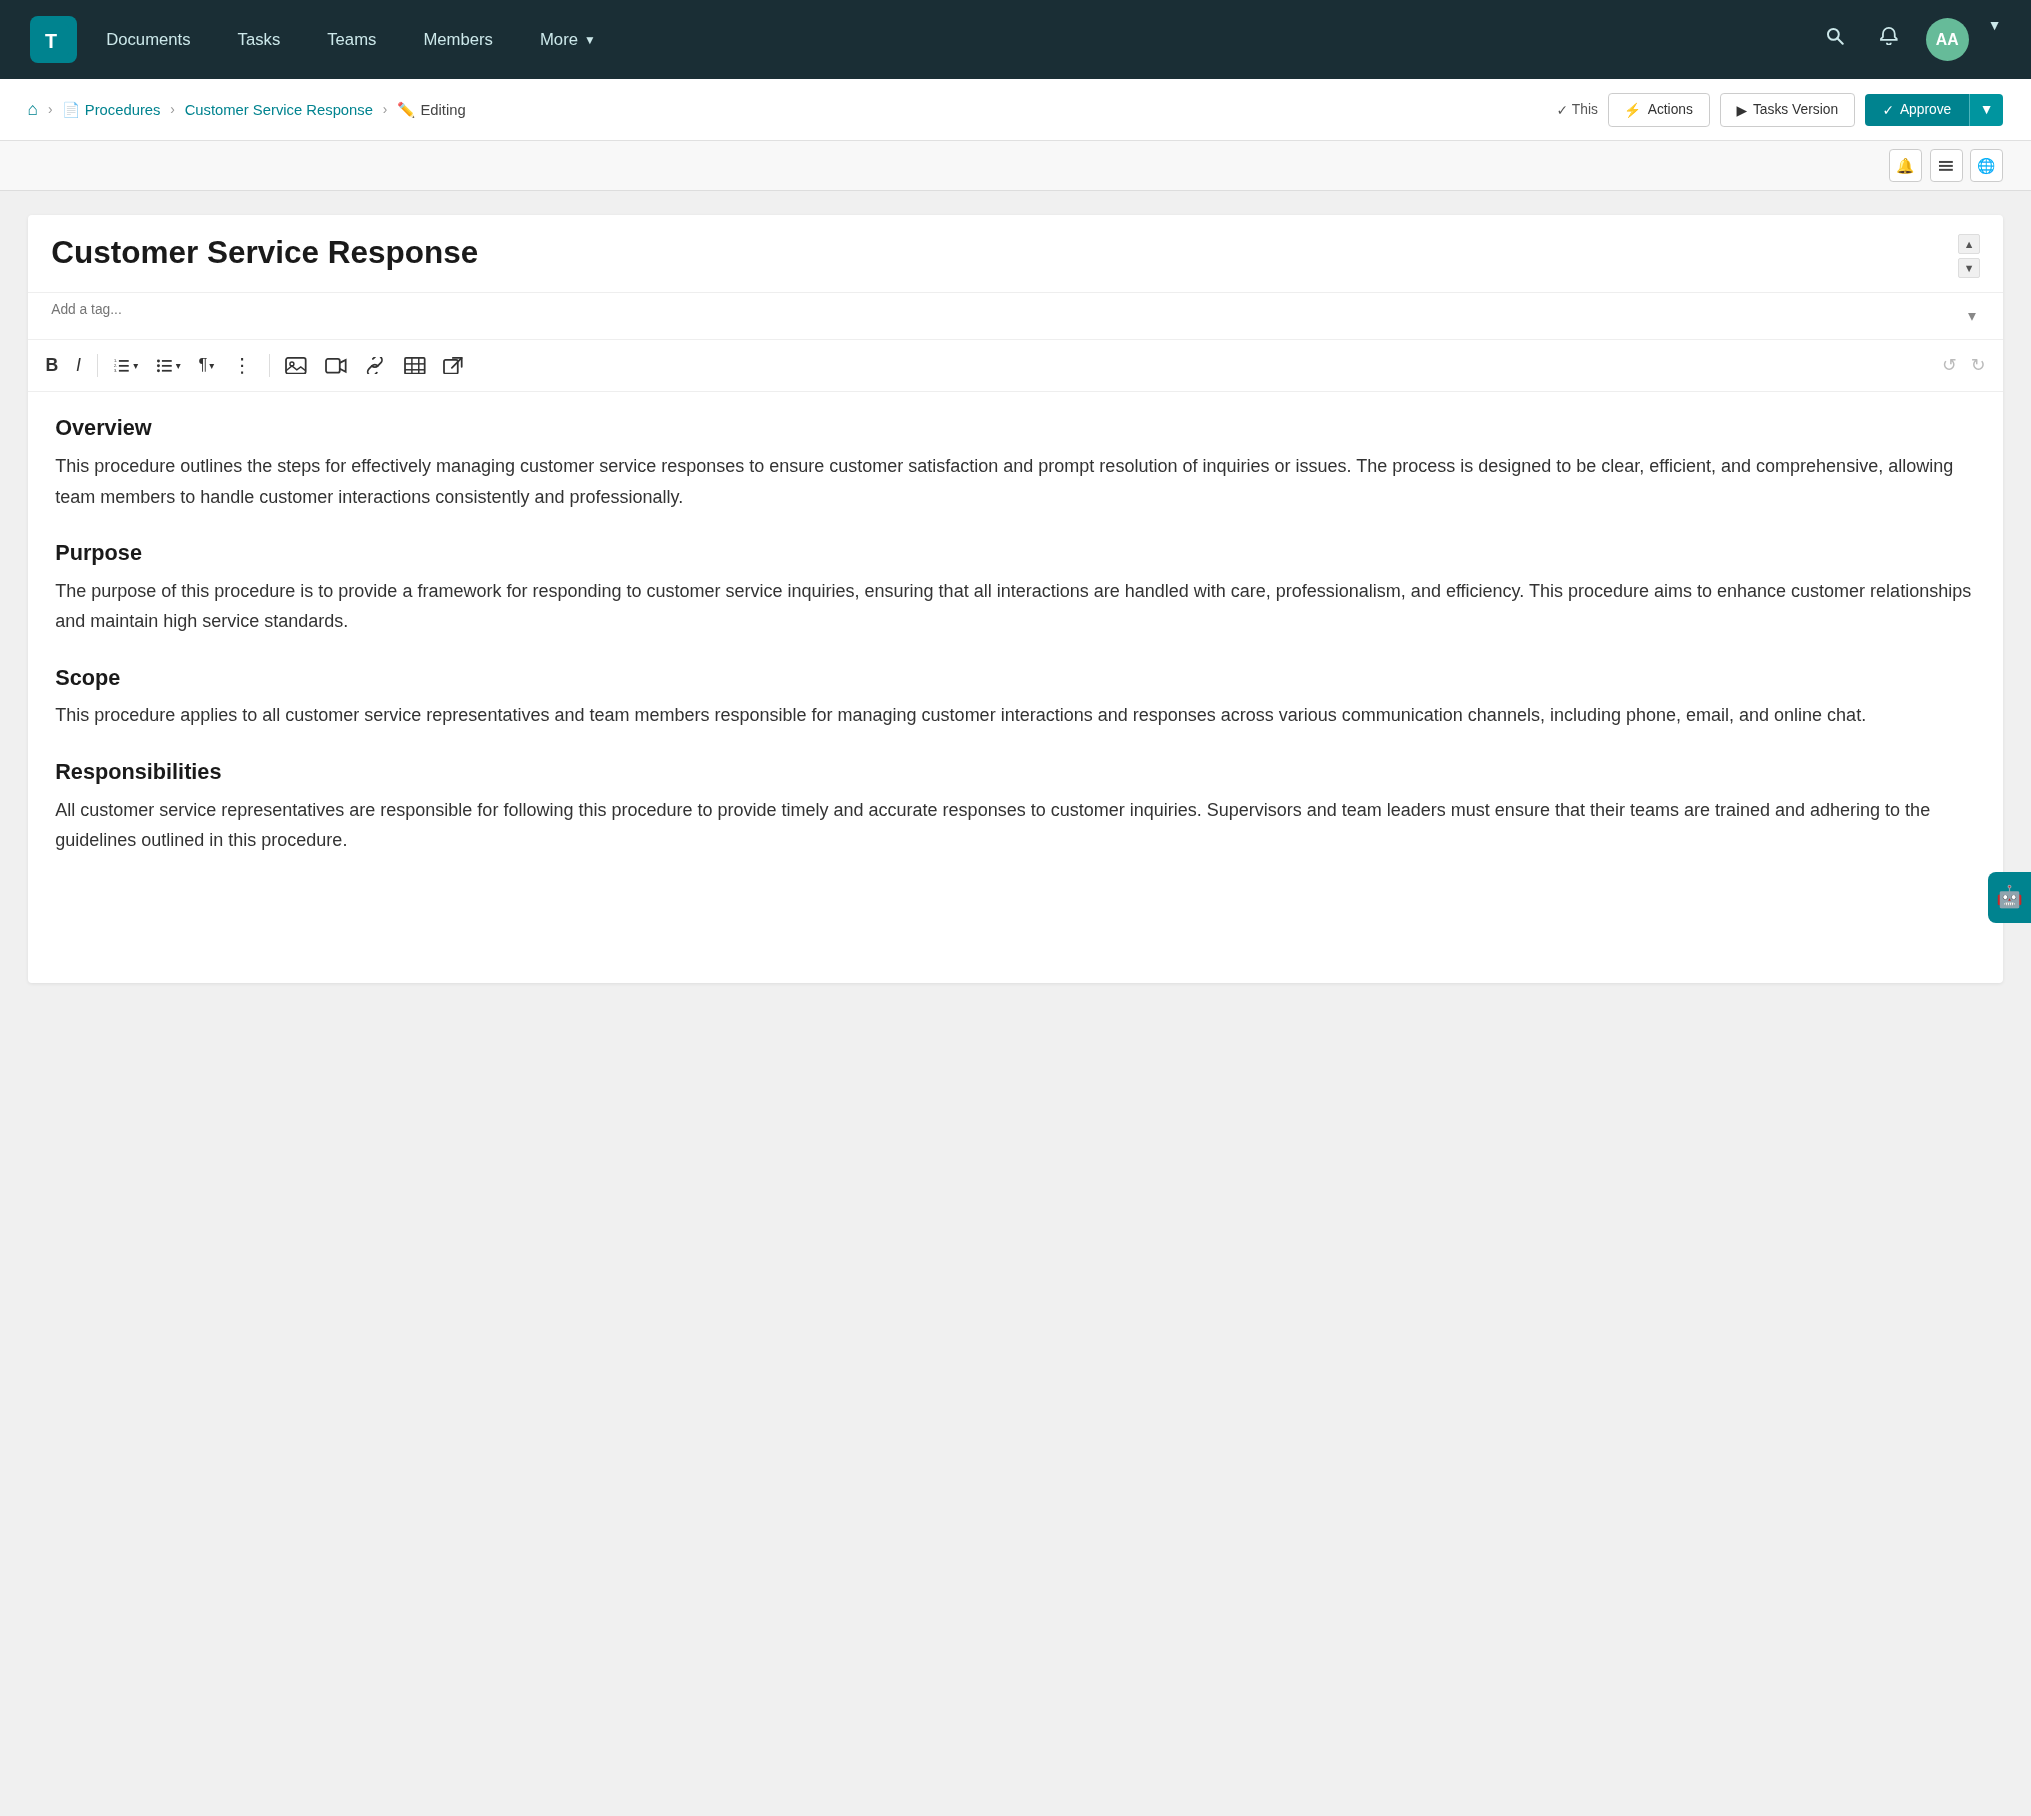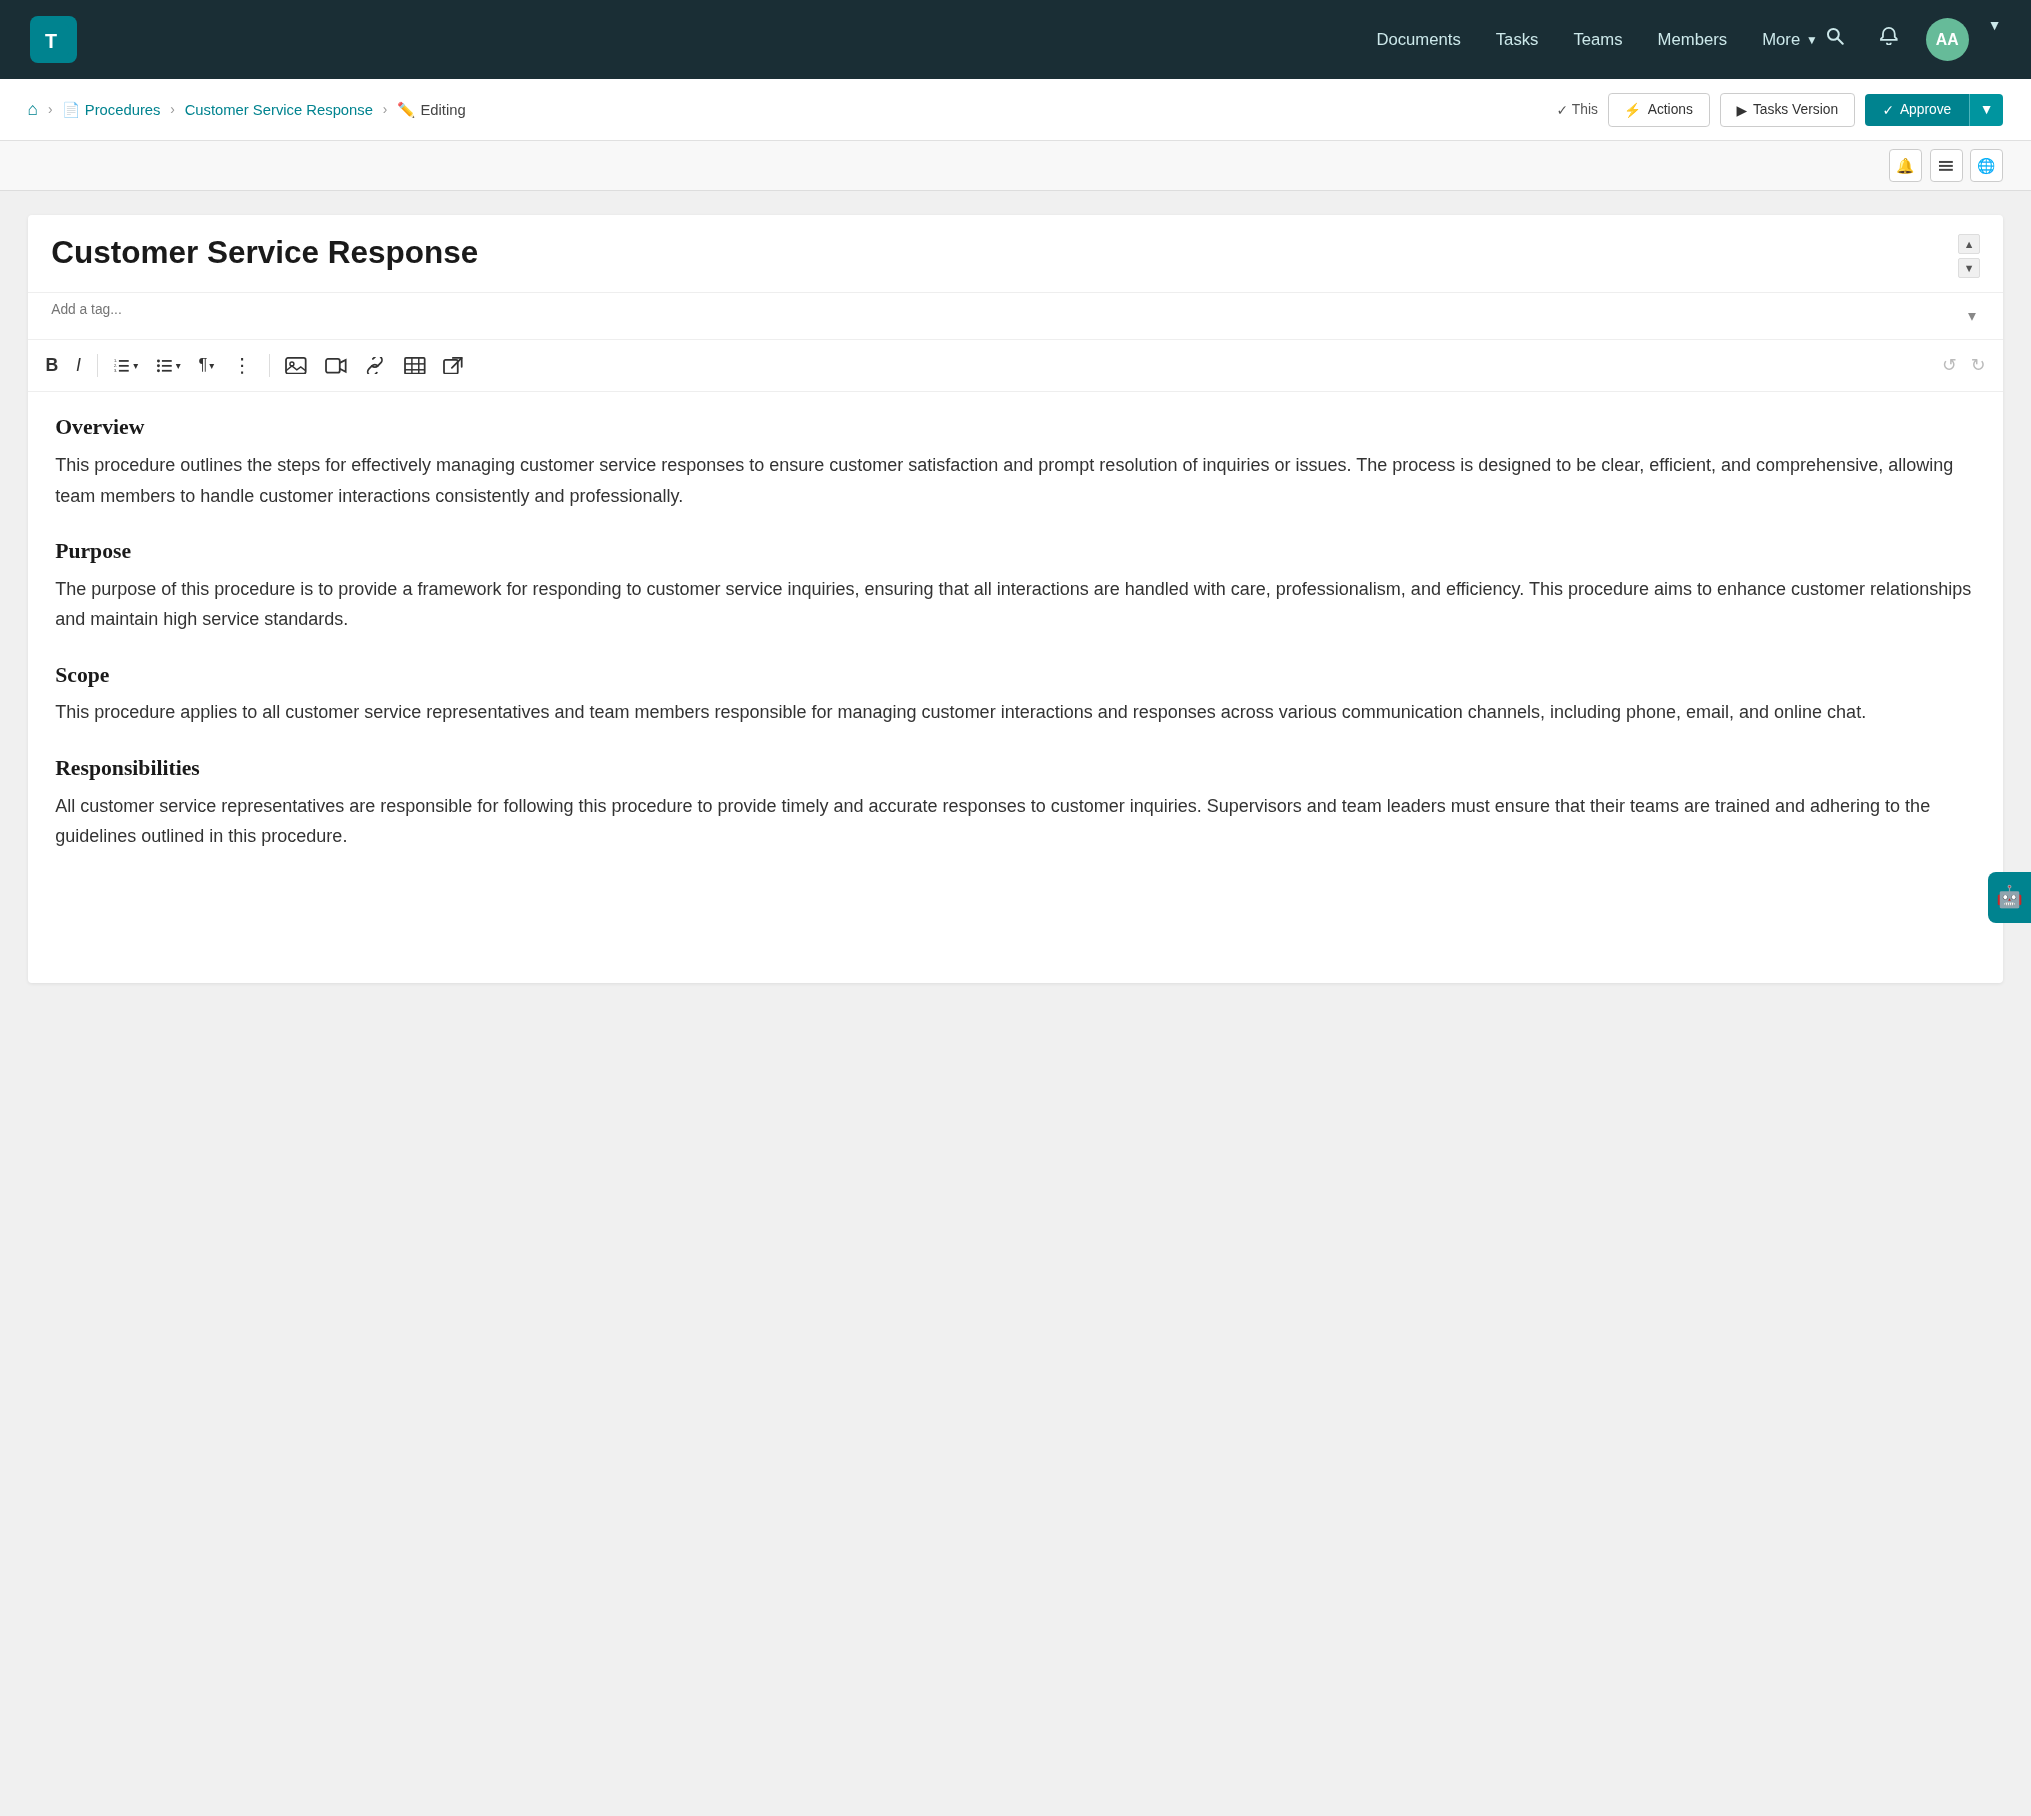--- a/index.html
+++ b/index.html
@@ -15,21 +15,21 @@
     }
     .nav-logo {
       width: 47px; height: 47px;
       background: #00838f;
       border-radius: 7.9px;
       margin-right: 29.6px;
       display: flex; align-items: center; justify-content: center;
       color: white; font-weight: bold; font-size: 17.7px;
     }
     .nav-links {
-      display: flex; gap: 35px; flex: 1; justify-content: flex-end;
+      display: flex; gap: 47px; flex: 1;
     }
     .nav-link {
       color: #cce8ea;
       font-size: 16.7px;
       cursor: pointer;
       padding: 7.9px 0;
       display: flex; align-items: center; gap: 5.9px;
     }
     .nav-right {
       display: flex; align-items: flex-start; gap: 19px;
@@ -170,21 +170,21 @@
     .toolbar-sep { width: 1px; height: 23.6px; background: #ddd; }
     .toolbar-btn-disabled { color: #bbb !important; }
 
     
     .editor-body {
       padding: 23.6px 27.6px 31.5px 27.6px;
       min-height: 591px;
     }
     .doc-section-heading {
       font-size: 21.7px; font-weight: 600; color: #1a1a1a;
-      margin-bottom: 9.9px; margin-top: 27.6px; font-family: Liberation Serif, serif;
+      margin-bottom: 9.9px; margin-top: 27.6px;
     }
     .doc-section-heading:first-child { margin-top: 0; }
     .doc-para {
       font-size: 18px; color: #333; line-height: 1.7;
       margin-bottom: 0;
     }
 
     
     .robot-side-btn {
       position: fixed; right: 0; top: 48%;

